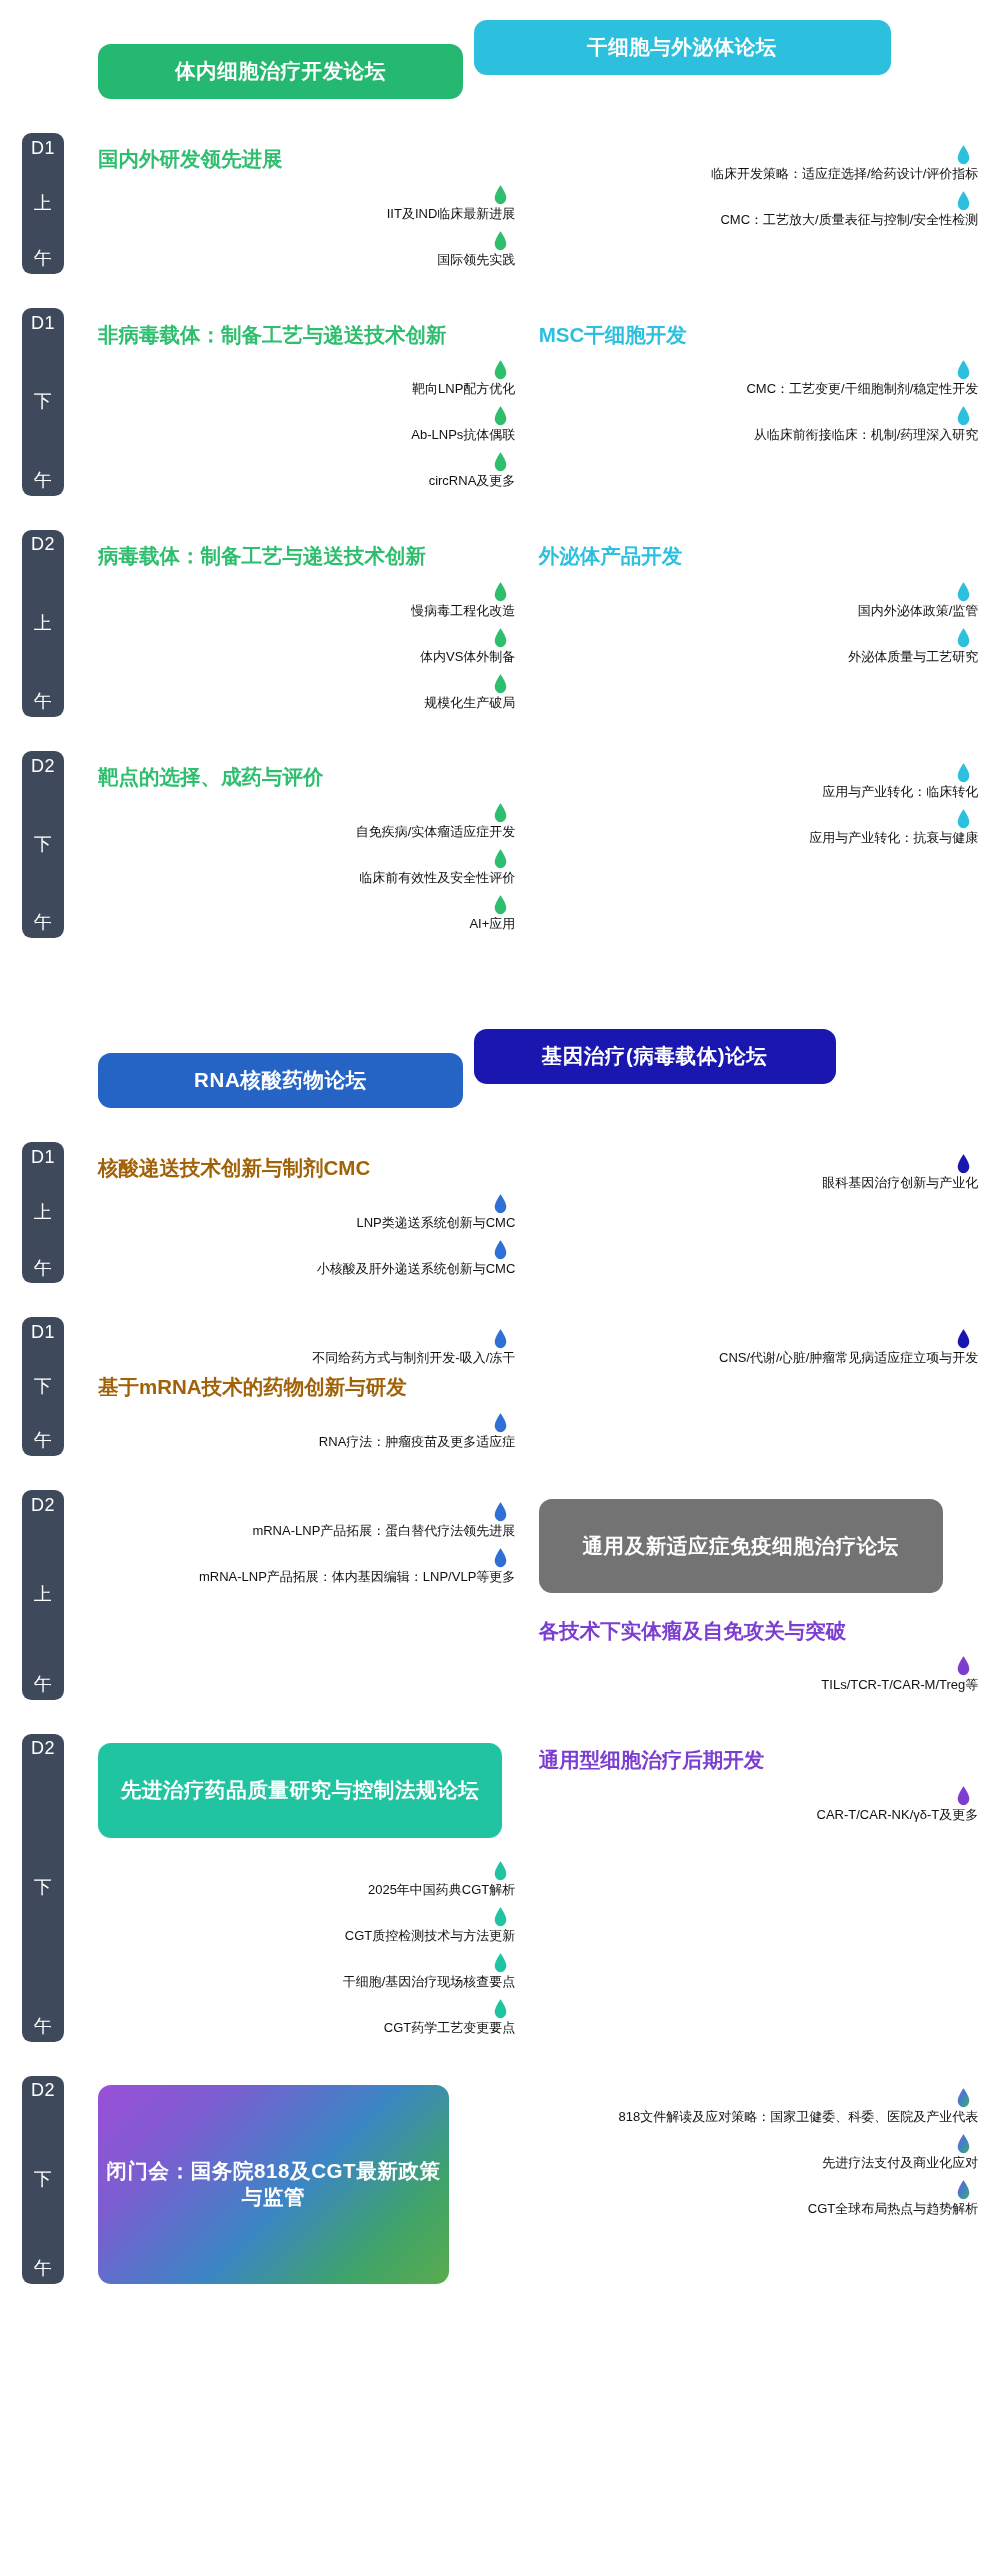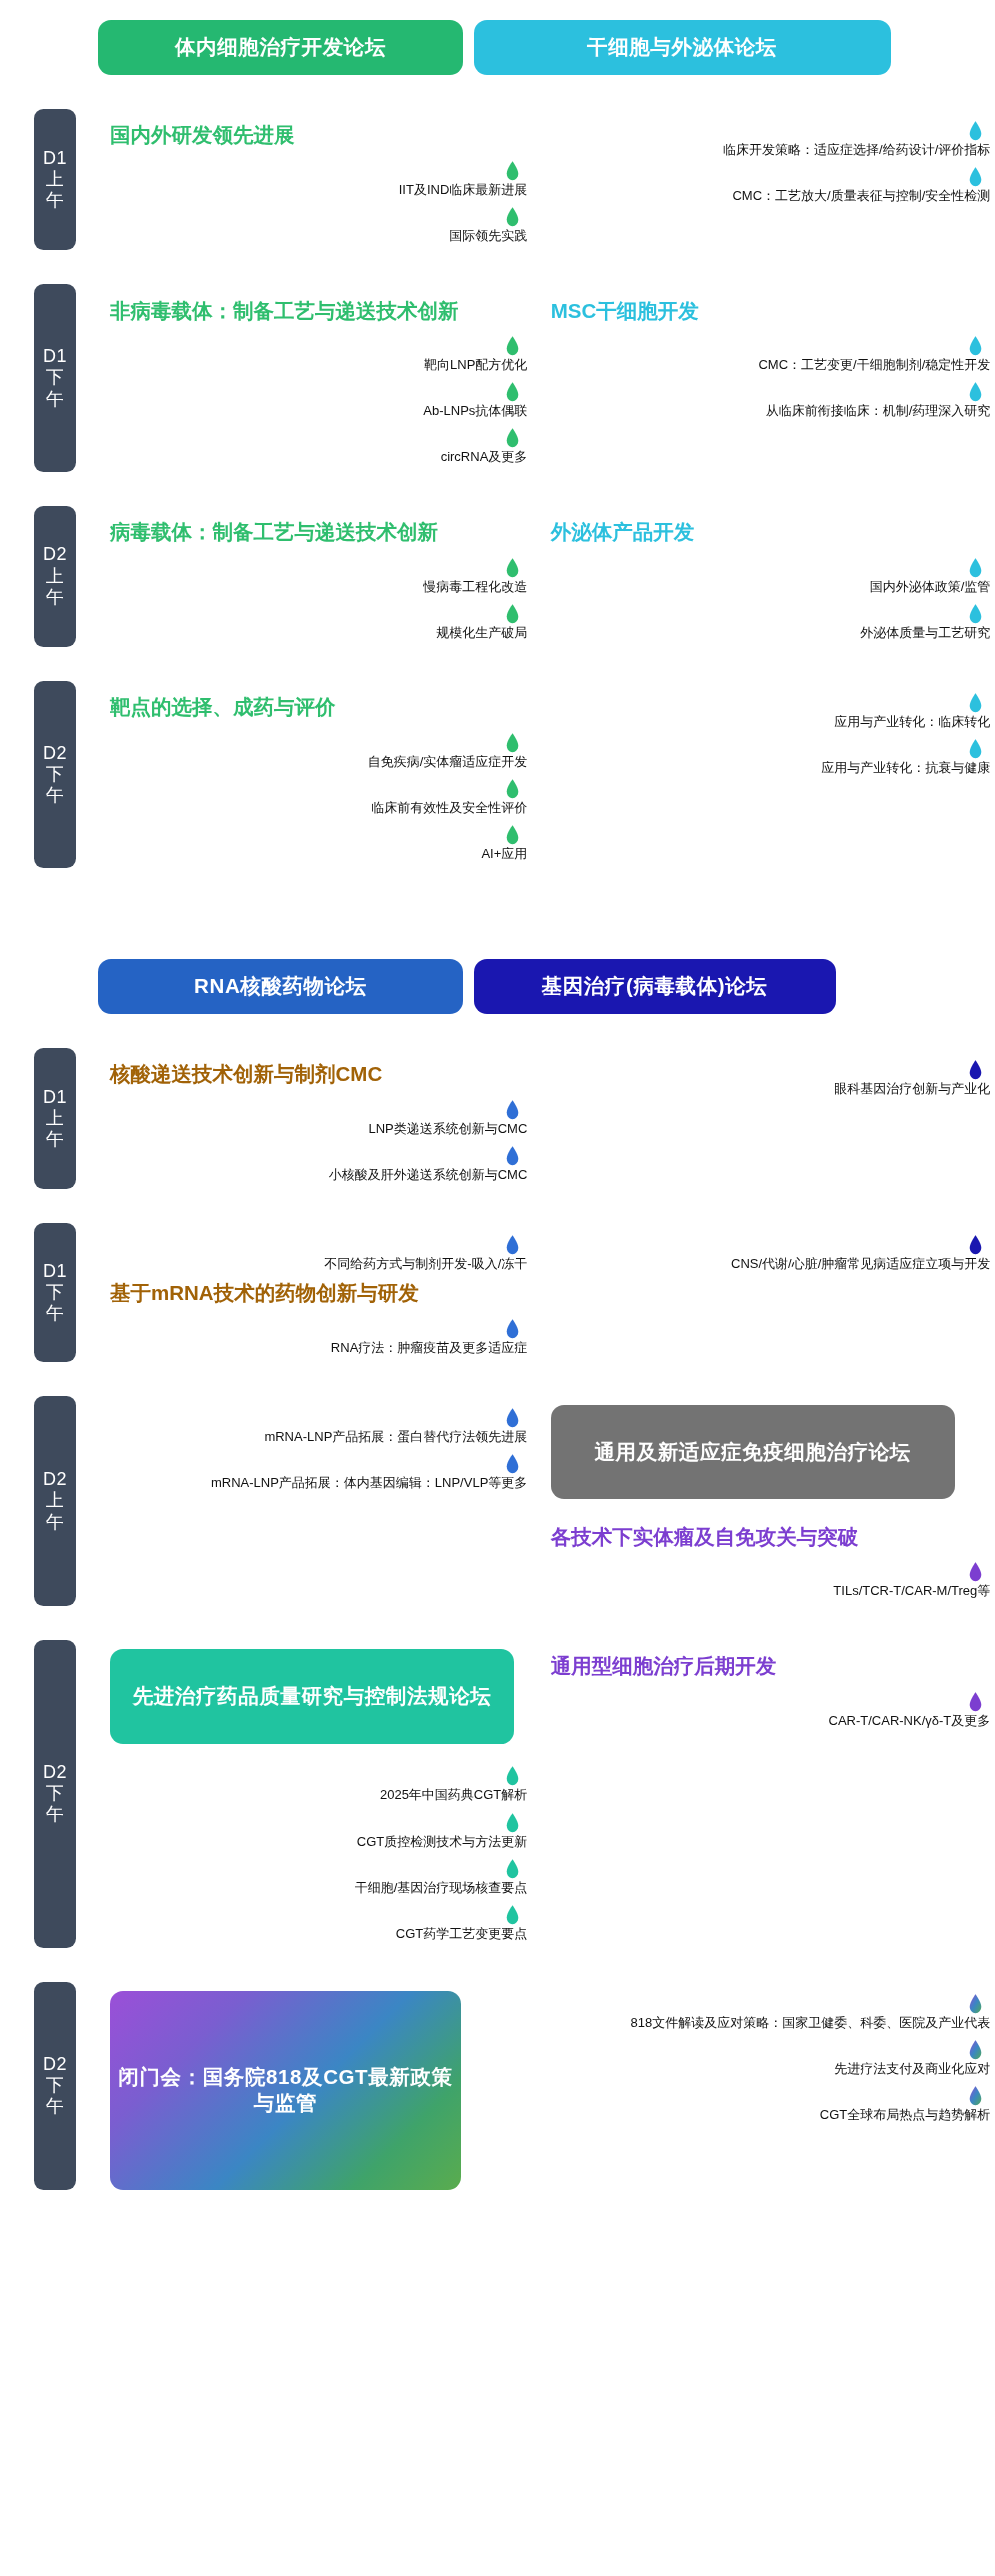--- a/index.html
+++ b/index.html
@@ -19,21 +19,21 @@
   .header-row {
     display: flex;
     padding: 0 0 0 0;
     margin: 0;
   }
   .header-slot {
     width: 463px;
     display: flex;
     align-items: flex-start;
   }
-  .header-slot.col-left  { padding-left: 98px; }
+  .header-slot.col-left  { padding-left: 98px; margin-top: 24px; }
   .header-slot.col-right { padding-left: 10.5px; }
 
   .forum-pill {
     border-radius: 13px;
     color: #ffffff;
     font-weight: bold;
     font-size: 20.5px;
     line-height: 1.3;
     text-align: center;
     padding: 11.7px 5.9px;
@@ -56,29 +56,29 @@
   
   .slot-row {
     display: flex;
     align-items: stretch;
     position: relative;
   }
 
   .daytag {
     width: 42px;
     min-width: 42px;
-    margin-left: 34px;
+    margin-left: 22px;
     margin-right: 0;
     background: #3e4a5c;
     border-radius: 9.4px;
     color: #ffffff;
     display: flex;
     flex-direction: column;
     align-items: center;
-    justify-content: center;
+    justify-content: space-between;
     font-size: 18px;
     line-height: 1.18;
     letter-spacing: 0.6px;
     padding: 4.7px 0;
   }
   .daytag .dt-day { font-size: 18px; }
   .daytag .dt-part { font-size: 18px; }
 
   .slot-cols {
     display: flex;
@@ -250,20 +250,26 @@
           </div>
           <div class="slot-cols">
             <div class="slot-col">
               <div class="col-title c-green">病毒载体：制备工艺与递送技术创新</div>
               <ul class="bullets">
                 <li class="bullet">
                   <span class="drop"><svg viewBox="0 0 26 34" width="15" height="20">
                       <path d="M13 0 C13 0 3 13.5 3 21.5 C3 28.2 7.5 33 13 33 C18.5 33 23 28.2 23 21.5 C23 13.5 13 0 13 0 Z" fill="#2fbe6e"></path>
                     </svg></span>
                   <span class="btxt">慢病毒工程化改造</span>
+                </li>
+                <li class="bullet">
+                  <span class="drop"><svg viewBox="0 0 26 34" width="15" height="20">
+                      <path d="M13 0 C13 0 3 13.5 3 21.5 C3 28.2 7.5 33 13 33 C18.5 33 23 28.2 23 21.5 C23 13.5 13 0 13 0 Z" fill="#2fbe6e"></path>
+                    </svg></span>
+                  <span class="btxt">体内VS体外制备</span>
                 </li>
                 <li class="bullet">
                   <span class="drop"><svg viewBox="0 0 26 34" width="15" height="20">
                       <path d="M13 0 C13 0 3 13.5 3 21.5 C3 28.2 7.5 33 13 33 C18.5 33 23 28.2 23 21.5 C23 13.5 13 0 13 0 Z" fill="#2fbe6e"></path>
                     </svg></span>
                   <span class="btxt">规模化生产破局</span>
                 </li>
               </ul>
             </div>
             <div class="slot-col right">

